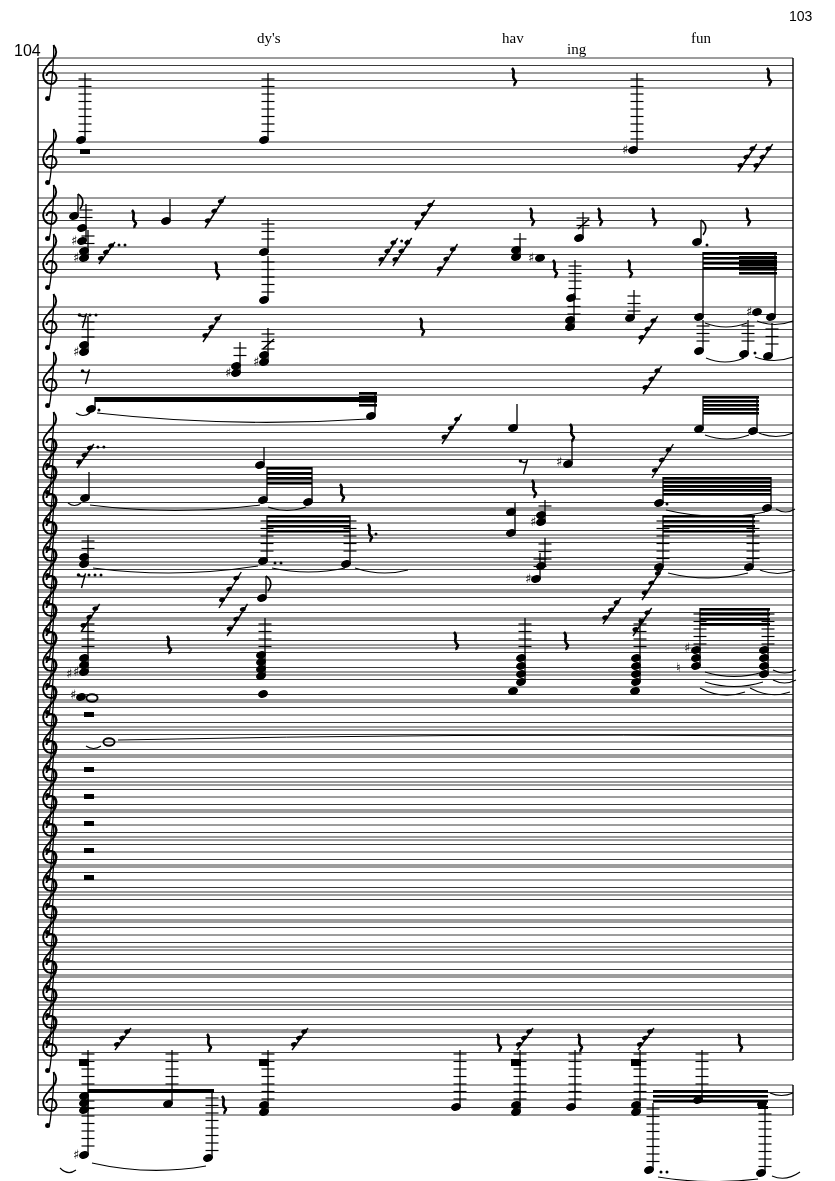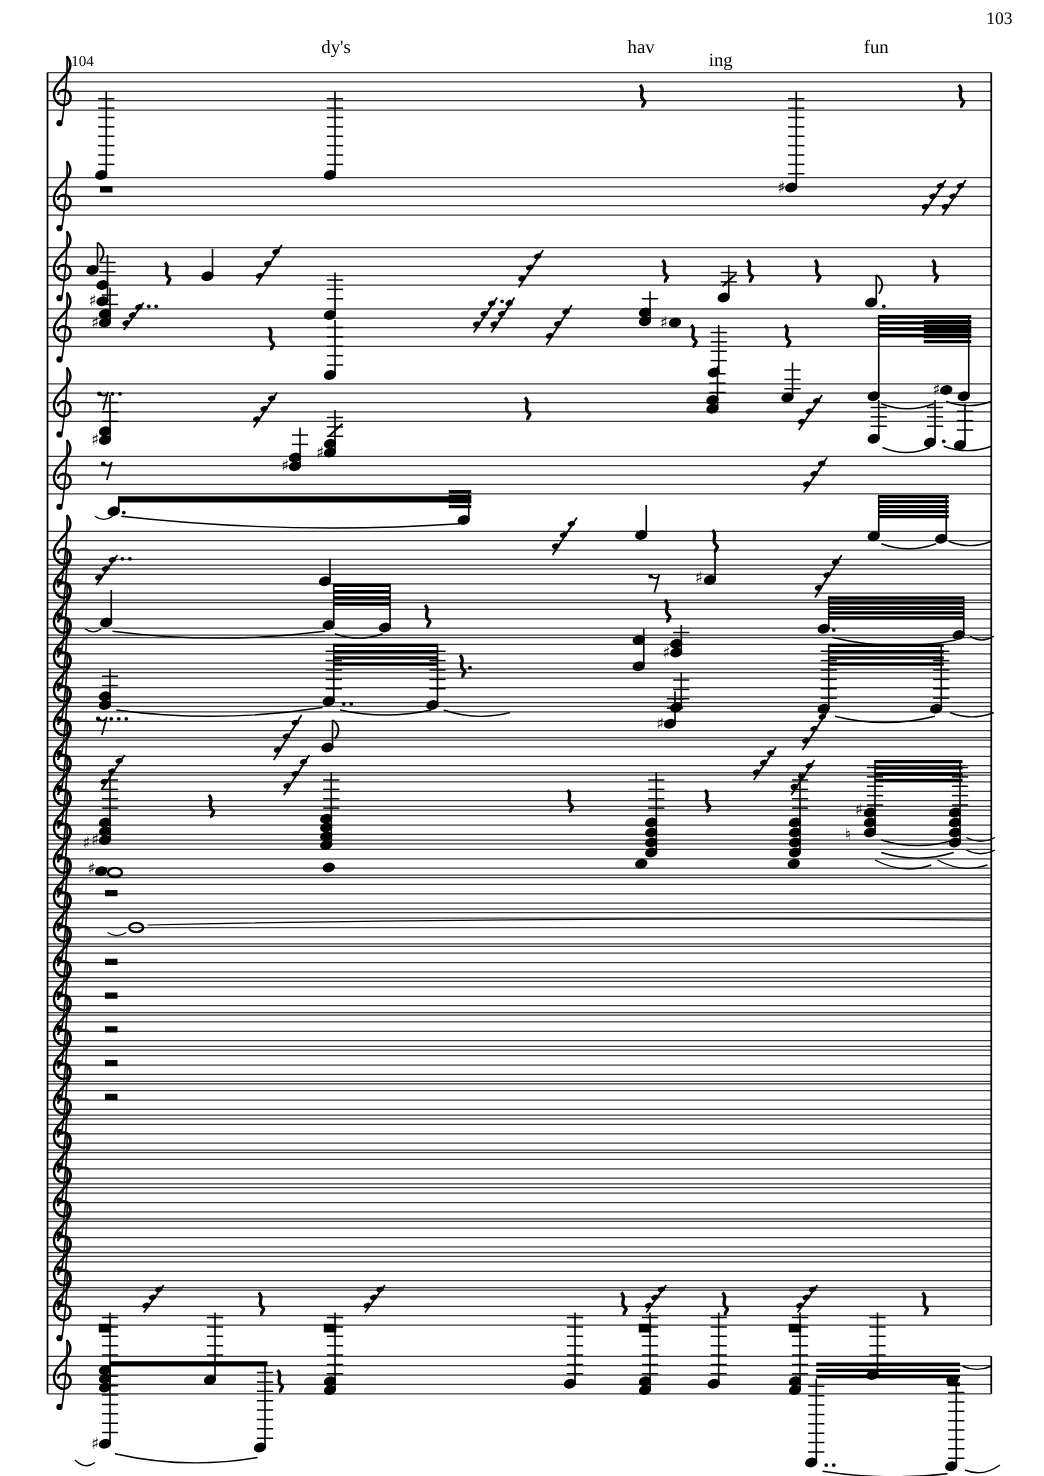--- a/index.html
+++ b/index.html
@@ -8,21 +8,21 @@
     width:835px;height:1181px;
     background:#ffffff;
     margin:0 auto;
     overflow:hidden;
     font-family:"DejaVu Serif", serif;
   }
   .page svg{position:absolute;left:0;top:0;}
   .pgnum{
     position:absolute;
     font-size:14px;color:#000;
-    font-family:Liberation Serif, serif;
+    font-family:Liberation Sans, sans-serif;
   }
   .lyric{
     position:absolute;
     font-size:15px;color:#000;
     font-family:Liberation Serif, serif;
     white-space:nowrap;
   }
 </style>
 </head>
 <body>
@@ -1232,19 +1232,19 @@
         <g>
           <path d="M658 1177 Q708 1185 758 1179" fill="none" stroke="#000000" stroke-width="1.1"></path>
         </g>
         <g>
           <path d="M772 1176 Q786 1182 800 1172" fill="none" stroke="#000000" stroke-width="1.1"></path>
         </g>
       </g>
   </svg>
 
   <div class="pgnum" id="page-number" style="left:789px;top:8px;">103</div>
-  <div class="pgnum" id="measure-number" style="left:14px;top:42px;font-size:12px;margin-left:43px;">104</div>
+  <div class="pgnum" id="measure-number" style="left:14px;top:42px;font-size:16px;">104</div>
 
   <div class="lyric" style="left:257px;top:30px;">dy's</div>
   <div class="lyric" style="left:502px;top:30px;">hav</div>
   <div class="lyric" style="left:567px;top:41px;">ing</div>
   <div class="lyric" style="left:691px;top:30px;text-align:center;">fun</div>
 </div>
 
 </body></html>

